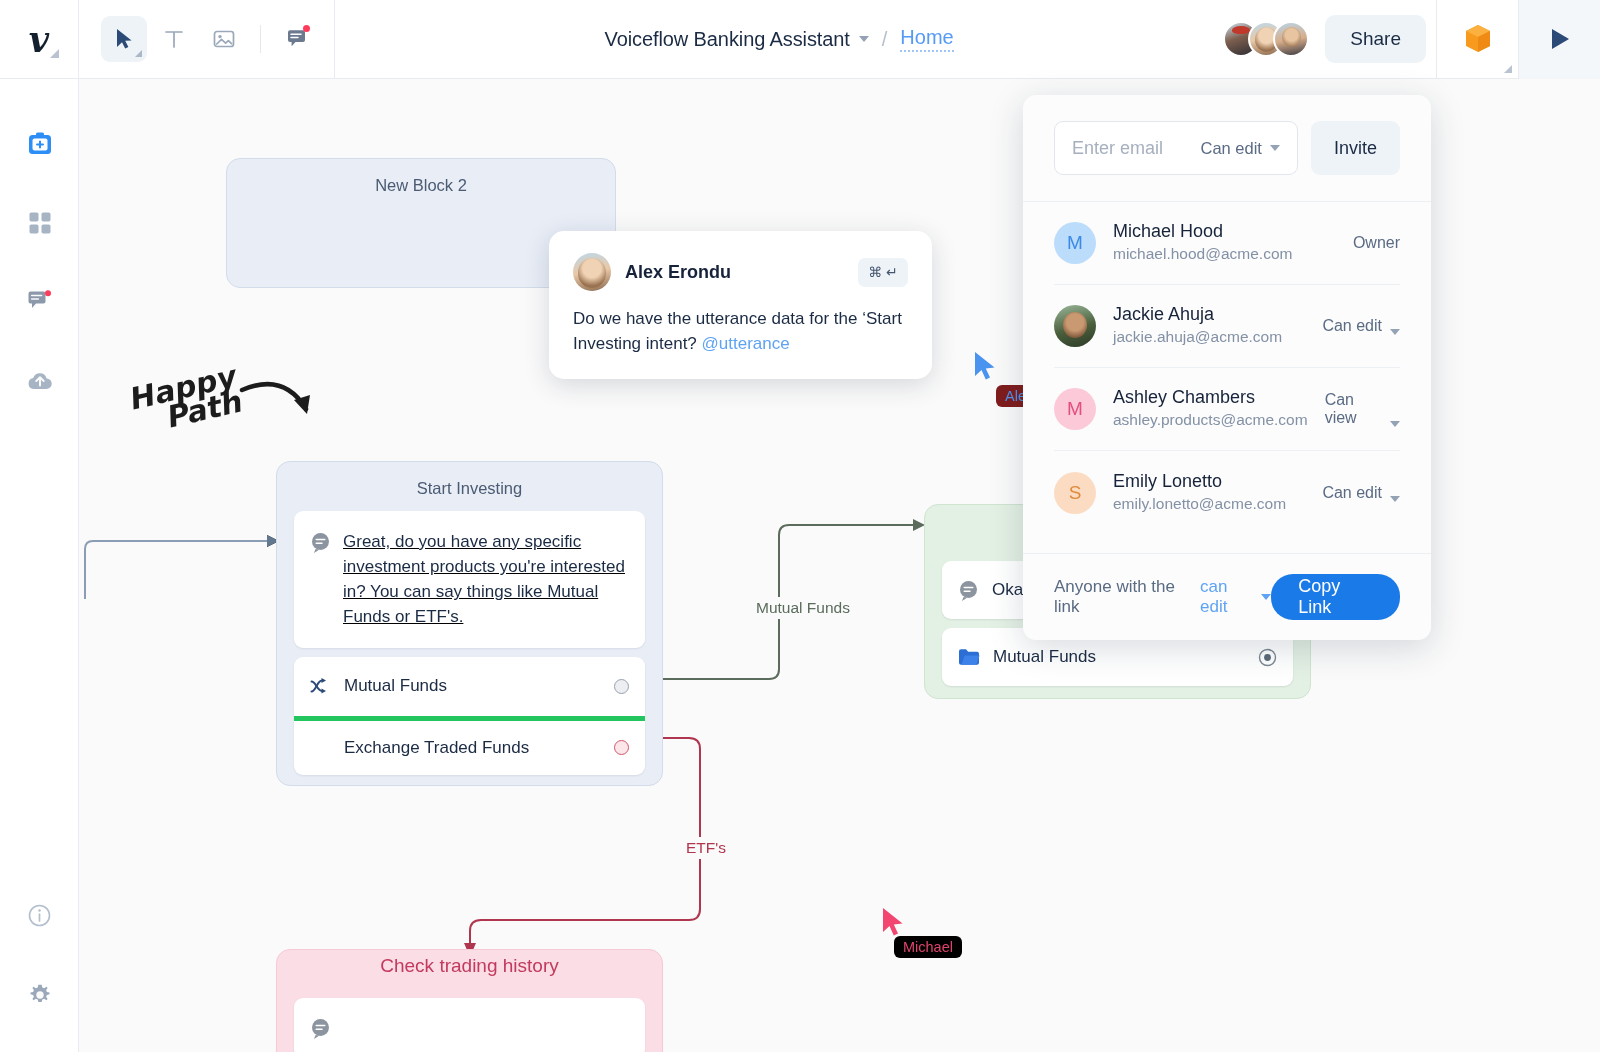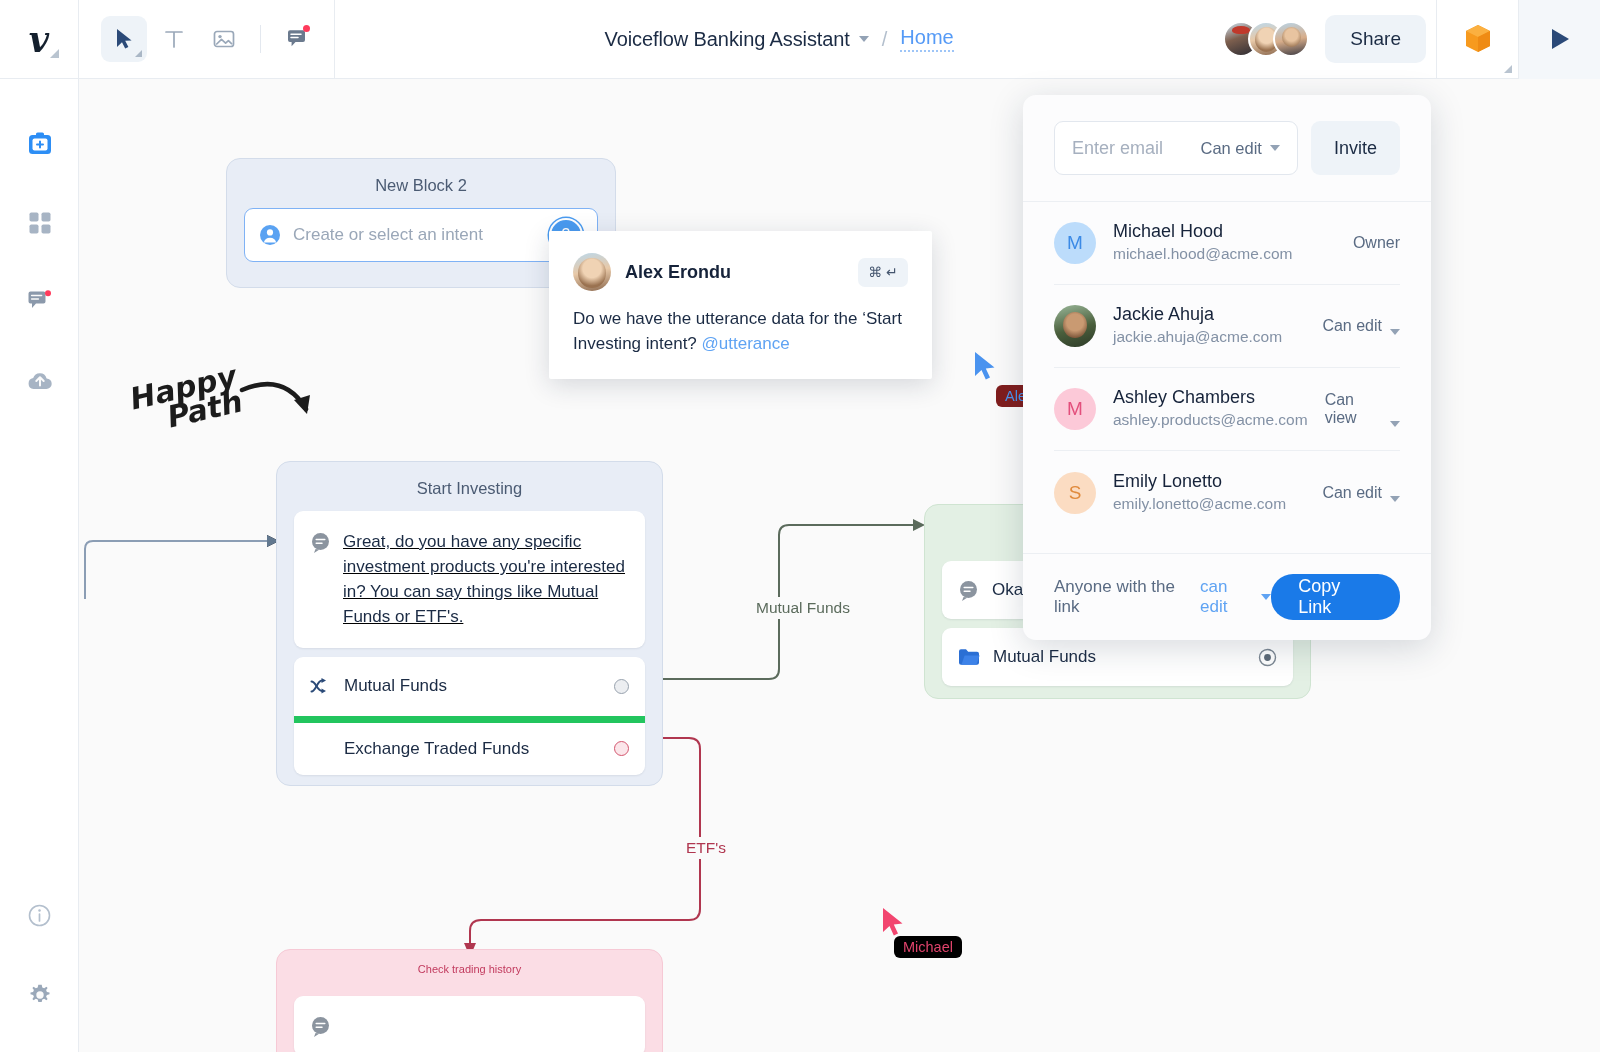--- a/index.html
+++ b/index.html
@@ -131,21 +131,21 @@
     left: 197px; top: 382px; width: 387px; height: 325px;
     background: #e8edf6; border: 1px solid #d3dcea;
   }
   #start-investing .block-title { color: #4b5b73; }
   .choices { background: #fff; border-radius: 9px; margin: 9px 17px 0;
     box-shadow: 0 1px 2px rgba(30,45,70,.09); overflow: hidden; }
   .choice-row {
     height: 59px; display: flex; align-items: center; padding: 0 16px; gap: 13px;
     position: relative;
   }
-  .choice-row + .choice-row { border-top: 7px solid #22c55e; }
+  .choice-row + .choice-row { border-top: 5px solid #22c55e; }
   .choice-label { font-size: 17px; color: #1b2b44; flex: 1; }
   .port {
     width: 15px; height: 15px; border-radius: 50%; border: 1.6px solid #98a2ae;
     background: #eceef1;
   }
   .port.red { border-color: #d4566e; background: #fbe6ea; }
 
   
   #collect-block {
     left: 845px; top: 425px; width: 387px; height: 195px;
@@ -157,38 +157,38 @@
     box-shadow: 0 1px 2px rgba(30,45,70,.09);
   }
   .green-card.second { margin-top: 9px; }
   .green-text { font-size: 17px; color: #1b2b44; flex: 1; }
 
   
   #check-trading {
     left: 197px; top: 870px; width: 387px; height: 180px;
     background: #fbdde5; border: 1px solid #f6c9d5;
   }
-  #check-trading .block-title { color: #c23a5e; font-size: 11px; padding-top: 13px; }
+  #check-trading .block-title { color: #c23a5e; font-size: 19px; padding-top: 5px; }
   .pink-card { background: #fff; border-radius: 9px; margin: 8px 17px 0; height: 60px;
     box-shadow: 0 1px 2px rgba(30,45,70,.09); display: flex; align-items: center; padding: 0 16px; gap: 13px; }
 
   
   .edge-label {
     position: absolute; font-size: 15.5px; background: #fafafa; padding: 2px 7px;
   }
   #label-mutual { left: 670px; top: 518px; color: #5b6b5c; }
   #label-etfs { left: 600px; top: 758px; color: #b0364f; }
 
   
   .happy-path { position: absolute; left: 45px; top: 275px; width: 215px; height: 90px; }
 
   
   .comment-pop {
     position: absolute; left: 549px; top: 231px; width: 383px; height: 148px;
-    background: #fff; border-radius: 2px; box-shadow: 0 6px 26px rgba(25,40,65,.16);
+    background: #fff; border-radius: 15px; box-shadow: 0 6px 26px rgba(25,40,65,.16);
     z-index: 45; padding: 22px 24px;
   }
   .cmt-head { display: flex; align-items: center; gap: 14px; }
   .cmt-av { width: 38px; height: 38px; border-radius: 50%; overflow: hidden; position: relative; }
   .cmt-name { font-size: 18px; font-weight: bold; color: #16233a; flex: 1; }
   .kbd {
     background: #eef3f8; border-radius: 7px; height: 29px; min-width: 50px;
     display: flex; align-items: center; justify-content: center; gap: 3px;
     font-size: 14px; color: #44556e;
   }
@@ -403,29 +403,20 @@
       </g>
       <path d="M118 36 Q160 18 182 55" stroke="#1c1c1c" stroke-width="4.5" fill="none" stroke-linecap="round"></path>
       <path d="M170 46 L183 60 L186 41 Z" fill="#1c1c1c"></path>
     </svg>
 
     <div class="edge-label" id="label-mutual">Mutual Funds</div>
     <div class="edge-label" id="label-etfs">ETF's</div>
 
     <div class="block" id="new-block-2">
       <div class="block-title">New Block 2</div>
-      <div class="intent-input">
-        <svg width="22" height="22" viewBox="0 0 22 22">
-          <circle cx="11" cy="11" r="10" fill="#5aa2f2"></circle>
-          <circle cx="11" cy="8.4" r="3.1" fill="#fff"></circle>
-          <path d="M4.8 18.6 a6.4 6.4 0 0 1 12.4 0 z" fill="#fff"></path>
-        </svg>
-        <span class="intent-ph">Create or select an intent</span>
-        <span class="intent-badge">3</span>
-      </div>
     </div>
 
     <div class="block" id="start-investing">
       <div class="block-title">Start Investing</div>
       <div class="card">
         <div class="msg-row">
           <svg width="21" height="21" viewBox="0 0 21 21" style="margin-top:3px;flex-shrink:0">
             <circle cx="10.5" cy="9.5" r="8.5" fill="#8b949f"></circle>
             <path d="M5.5 17 L4 21 L9.5 17.6 Z" fill="#8b949f"></path>
             <path d="M6.2 7.6 H14.8 M6.2 11.2 H12" stroke="#fff" stroke-width="1.5" stroke-linecap="round"></path>

